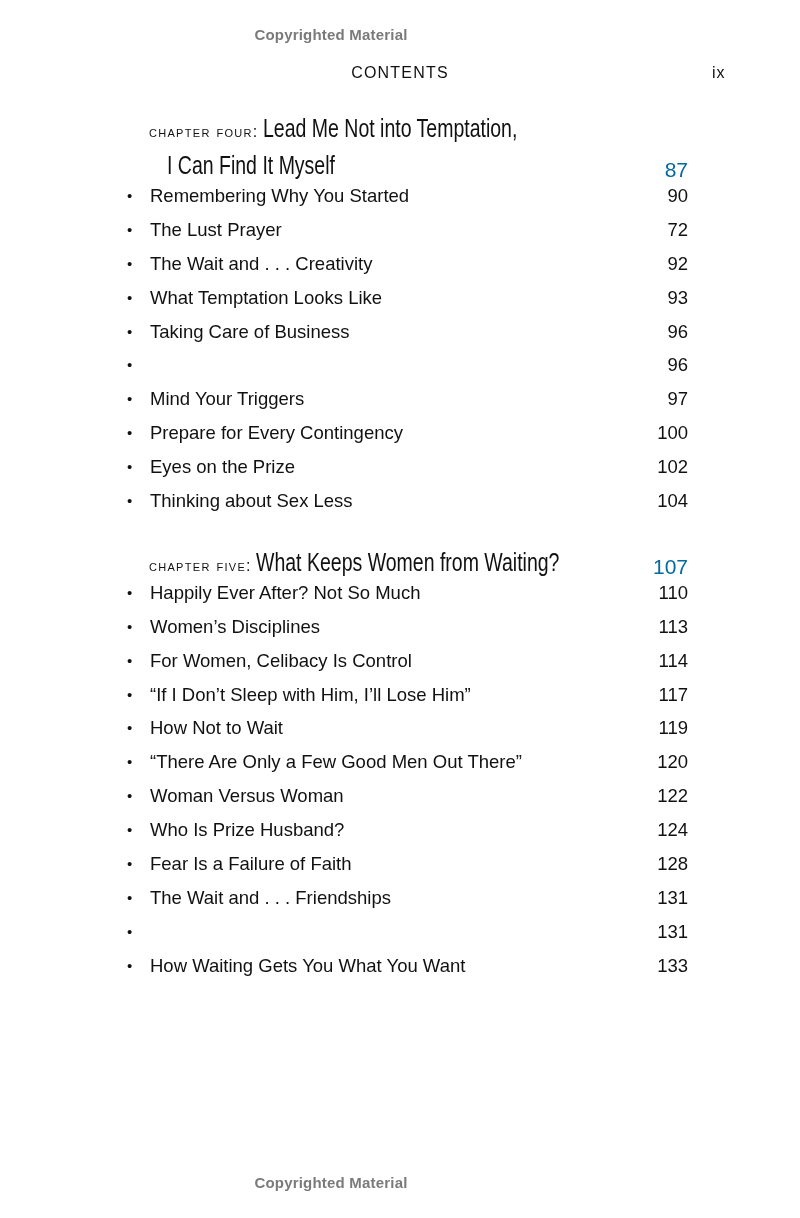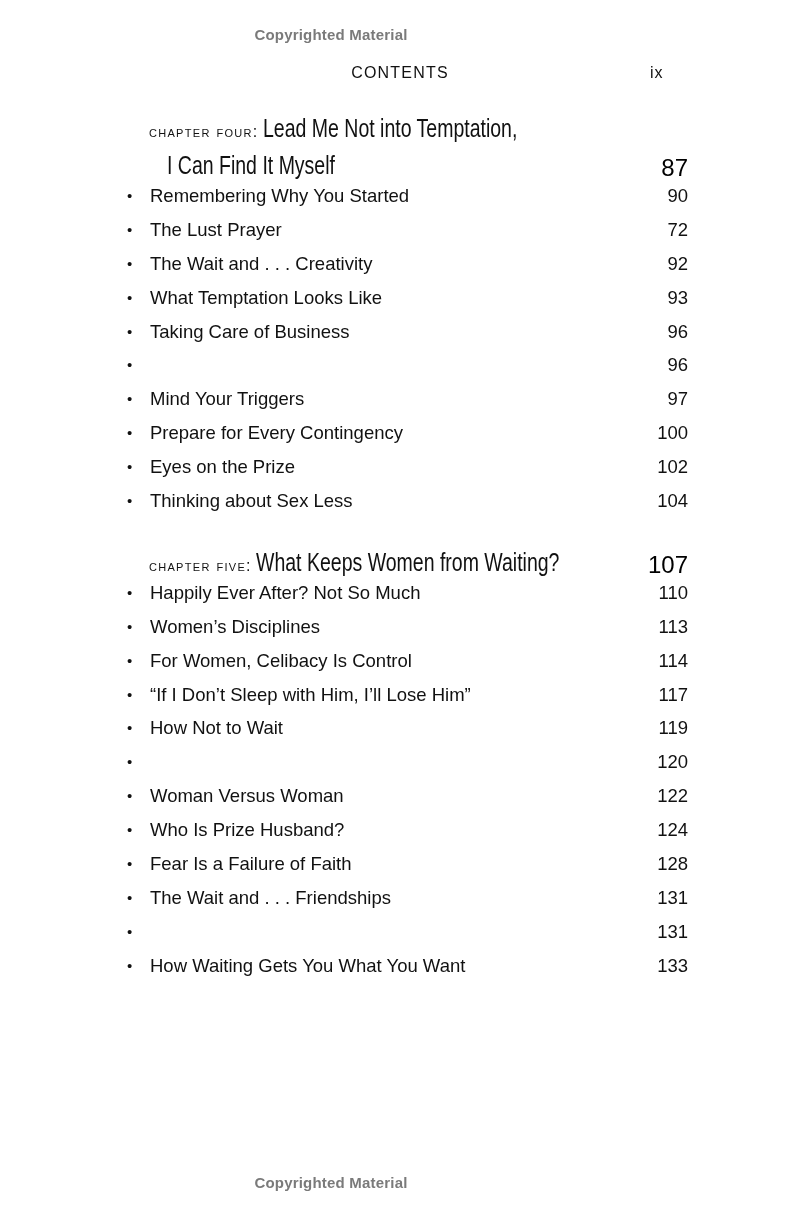--- a/index.html
+++ b/index.html
@@ -2,28 +2,28 @@
 <html><head>
 <meta charset="utf-8">
 <style>
   html, body { margin:0; padding:0; background:#ffffff; }
   body { width:800px; height:1218px; position:relative; overflow:hidden; color:#1a1a1a; font-family:"Liberation Sans", sans-serif; }
   .watermark { position:absolute; left:0; width:662px; text-align:center; font-size:15px; font-weight:bold; color:#7a7a7a; letter-spacing:0.2px; }
   .wm-top { top:26px; }
   .wm-bottom { top:1174px; }
   .running-head { position:absolute; top:64px; left:0; width:636px; height:22px; }
   .rh-title { position:absolute; left:0; width:800px; text-align:center; font-size:16px; letter-spacing:1.2px; color:#111; }
-  .rh-page { position:absolute; left:650px; font-size:16px; letter-spacing:1px; color:#111; }
+  .rh-page { position:absolute; left:712px; font-size:16px; letter-spacing:1px; color:#111; }
   .toc { position:absolute; left:113px; top:110px; width:575px; }
   .chapter { position:relative; }
   .ch-line { position:relative; height:37px;margin-left:36px; }
   .ch-label { font-size:16px; letter-spacing:1.3px; font-variant:small-caps; text-transform:lowercase; color:#111; }
   .ch-title { display:inline-block; font-size:25px; color:#111; transform:scaleX(0.78); transform-origin:left bottom; white-space:nowrap; }
   .ch-inline { position:absolute; bottom:4px; left:0; white-space:nowrap; }
-  .ch-page { position:absolute; right:0; bottom:2px; font-size:24px; color:#000000; }
+  .ch-page { position:absolute; right:0; bottom:2px; font-size:21px; color:#0369a1; }
   .entry { position:relative; height:33.9px; font-size:18.5px; color:#111; }
   .bullet { position:absolute; left:14px; top:3px; font-size:15px; }
   .etitle { position:absolute; left:37px; top:1px; white-space:nowrap; }
   .epage { position:absolute; right:0; top:1px; }
   .gap { height:21px; }
 </style>
 </head>
 <body>
 
 <div class="watermark wm-top">Copyrighted Material</div>
@@ -118,20 +118,21 @@
         <span class="etitle">“If I Don’t Sleep with Him, I’ll Lose Him”</span>
         <span class="epage">117</span>
       </div>
       <div class="entry">
         <span class="bullet">•</span>
         <span class="etitle">How Not to Wait</span>
         <span class="epage">119</span>
       </div>
       <div class="entry">
         <span class="bullet">•</span>
+        <span class="etitle">“There Are Only a Few Good Men Out There”</span>
         <span class="epage">120</span>
       </div>
       <div class="entry">
         <span class="bullet">•</span>
         <span class="etitle">Woman Versus Woman</span>
         <span class="epage">122</span>
       </div>
       <div class="entry">
         <span class="bullet">•</span>
         <span class="etitle">Who Is Prize Husband?</span>

